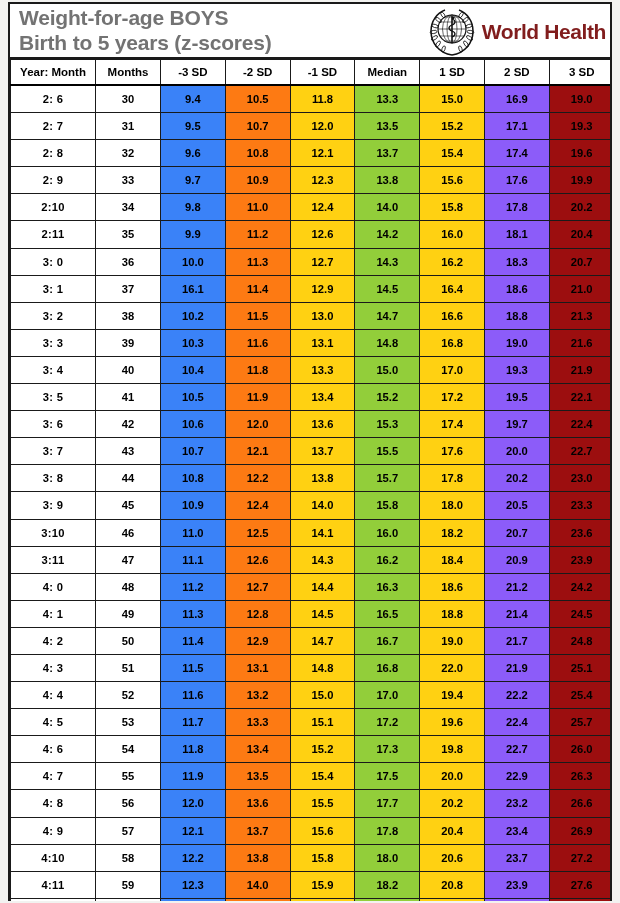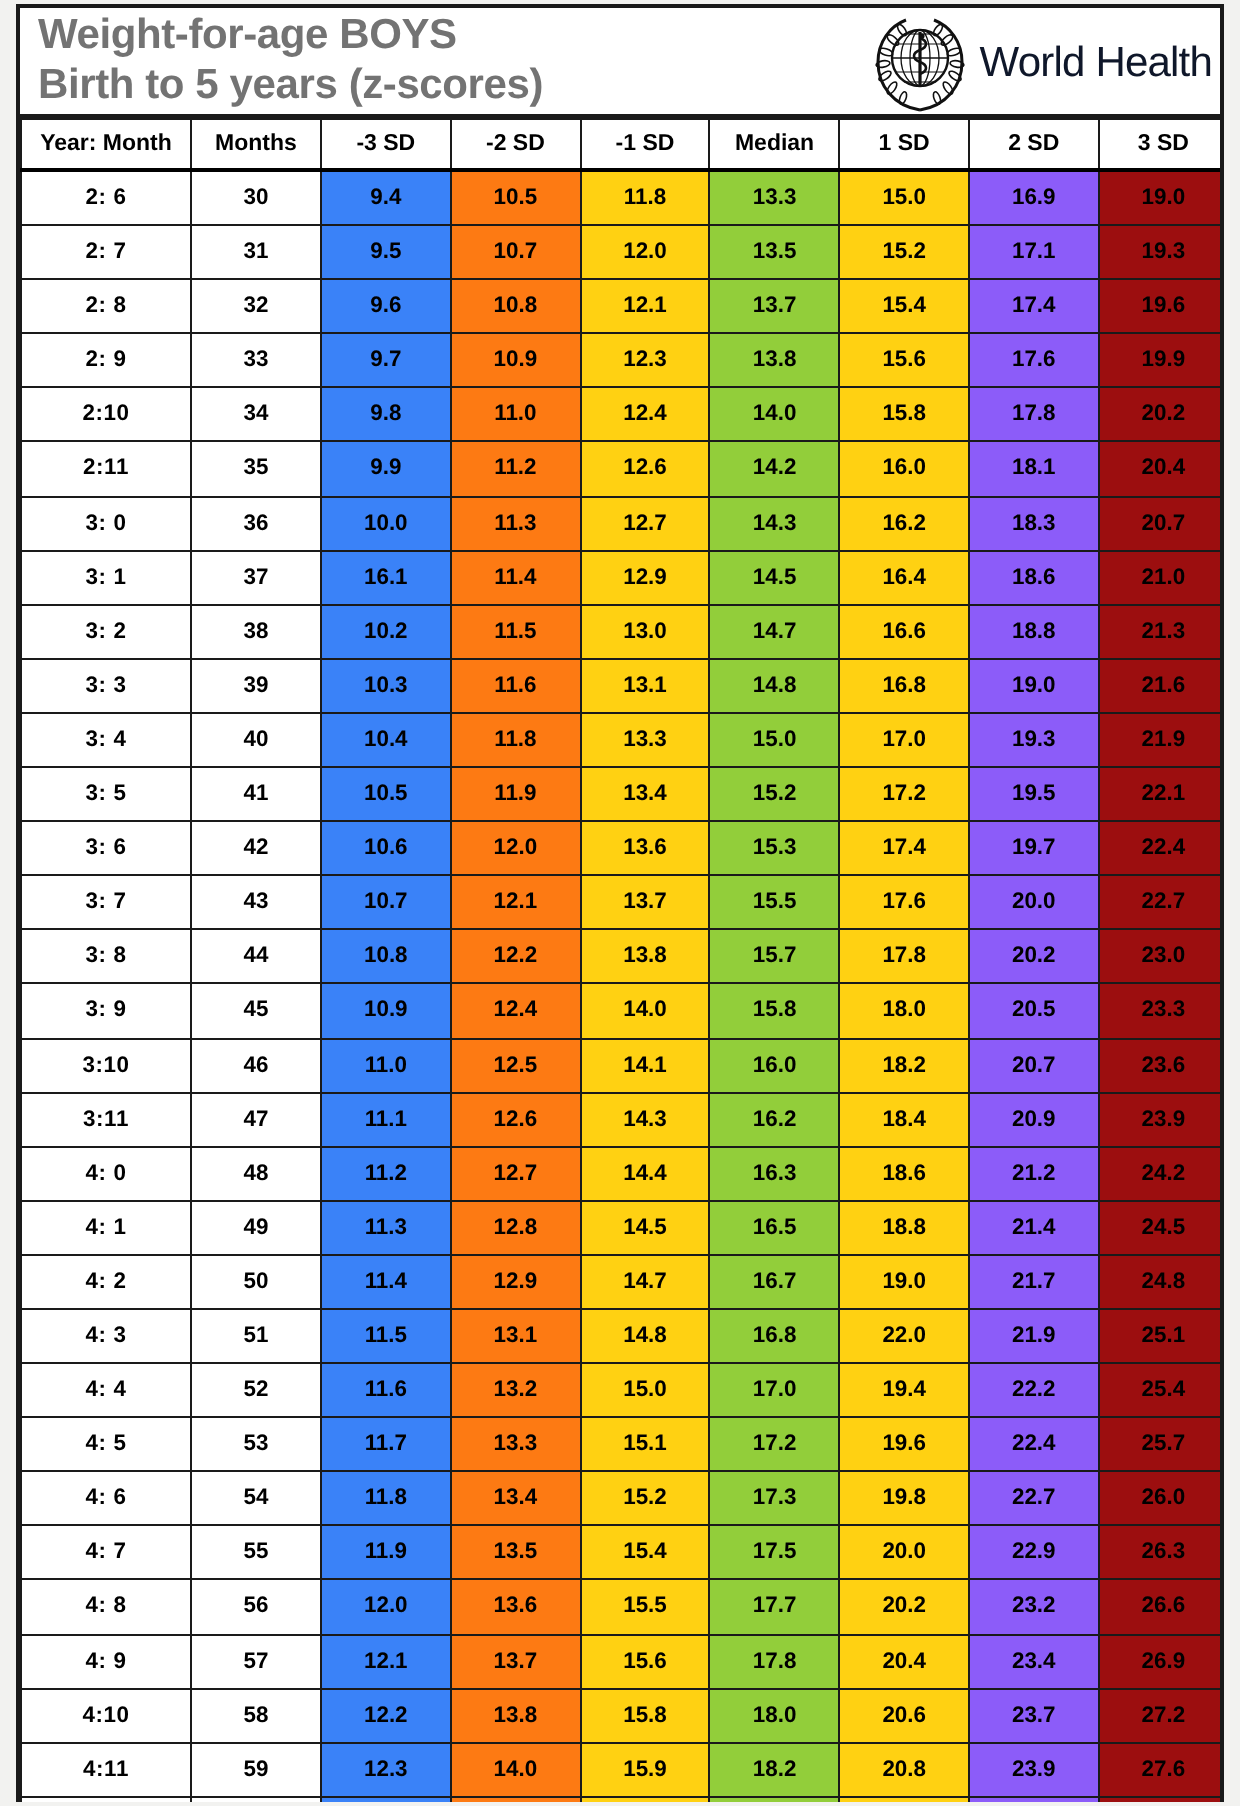--- a/index.html
+++ b/index.html
@@ -72,22 +72,22 @@
     height: 50px;
     flex: 0 0 50px;
   }
   .who-name {
     line-height: 1.0;
     text-align: left;
   }
   .who-name div {
     font-family: "Liberation Sans", sans-serif;
     font-size: 21px;
-    font-weight: normal;
-    color: #0f172a;
+    font-weight: bold;
+    color: #7f1d1d;
     letter-spacing: -0.4px;
     white-space: nowrap;
   }
 
   
   .tbl-wrap {
     flex: 1 1 auto;
     overflow: hidden;
   }
   table.growth {

